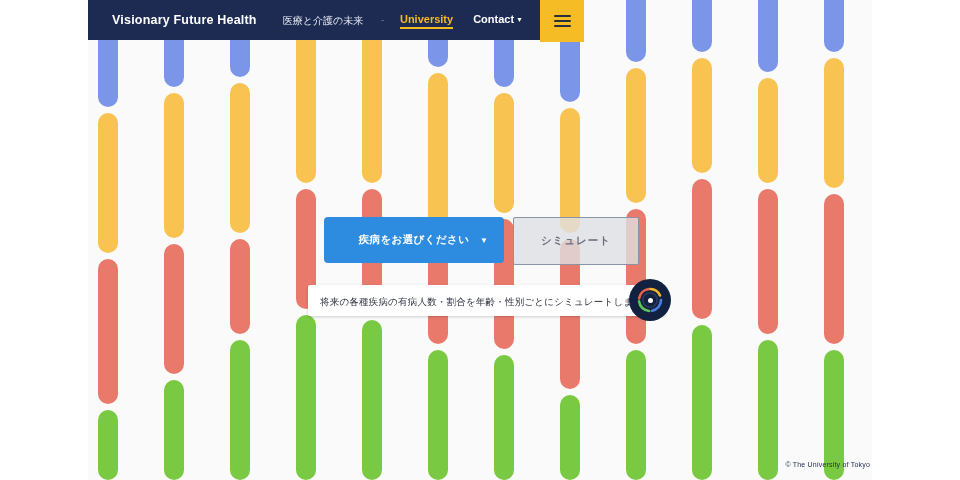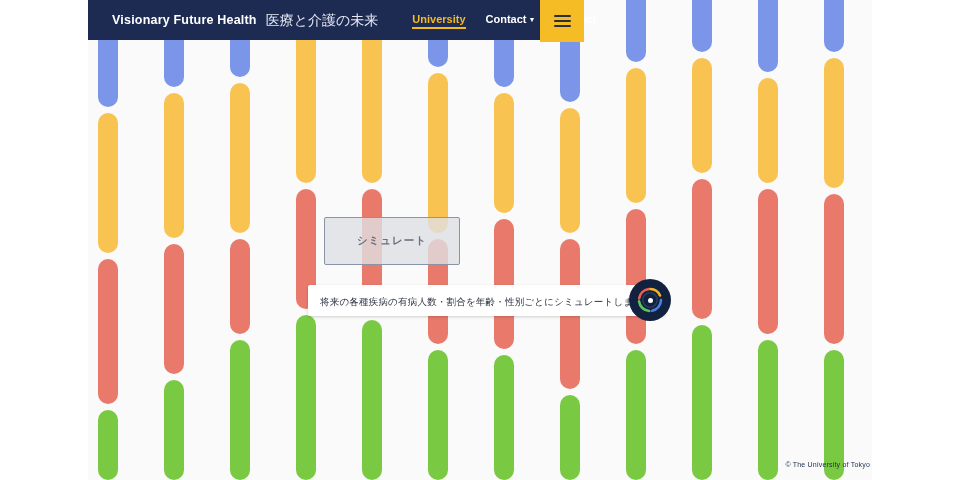--- a/index.html
+++ b/index.html
@@ -41,21 +41,21 @@
     width: 496px; height: 40px;
     background: #1d2b53;
     display: flex; align-items: center;
     z-index: 30;
   }
   #brand {
     color: #ffffff; font-size: 12.5px; font-weight: bold;
     margin-left: 24px; letter-spacing: .2px; white-space: nowrap;
   }
   #brand-sub {
-    color: #e6e9f2; font-size: 14px; margin-left: 9px;
+    color: #e6e9f2; font-size: 10px; margin-left: 26px;
     white-space: nowrap; position: relative; top: 1px;
   }
   #nav-rule {
     width: 52px; height: 1px; background: #5b6party; background: #55607f;
     margin: 0 16px 0 18px;
   }
   #nav { display: flex; align-items: center; gap: 20px; }
   .nav-link {
     color: #ffffff; font-size: 11px; font-weight: bold;
     text-decoration: none; white-space: nowrap; position: relative;
@@ -92,21 +92,21 @@
     position: relative; cursor: pointer;
   }
   #disease-select-label {
     color: #ffffff; font-size: 10.5px; font-weight: bold; letter-spacing: .4px;
   }
   #disease-caret {
     position: absolute; right: 16px; top: 50%; transform: translateY(-50%);
     color: #ffffff; font-size: 8px;
   }
   #simulate-btn {
-    width: 136px; height: 48px;
+    width: 126px; height: 48px;
     background: rgba(222,224,228,0.80);
     border: 1px solid #8b94a6;
     border-radius: 2px;
     display: flex; align-items: center; justify-content: center;
     cursor: default;
   }
   #simulate-label {
     color: #6a6f7c; font-size: 10.5px; font-weight: bold; letter-spacing: 1px;
   }
 
@@ -242,20 +242,24 @@
     </div>
   </div>
 
   <div id="hamburger">
     <span></span>
     <span></span>
     <span></span>
   </div>
 
   <div id="controls">
+    <div id="disease-select">
+      <span id="disease-select-label">疾病をお選びください</span>
+      <span id="disease-caret">▼</span>
+    </div>
     <div id="simulate-btn">
       <span id="simulate-label">シミュレート</span>
     </div>
   </div>
 
   <div id="hint">
     <span id="hint-text">将来の各種疾病の有病人数・割合を年齢・性別ごとにシミュレートします。</span>
   </div>
 
   <div id="spinner">

